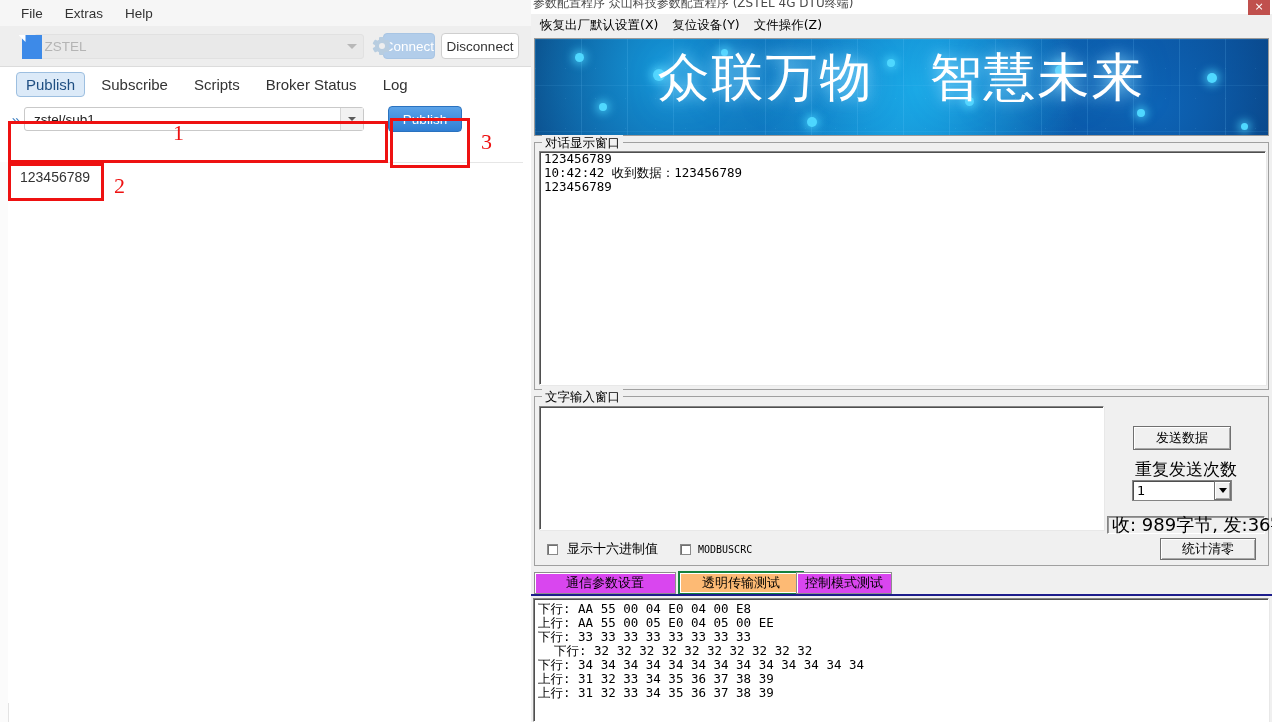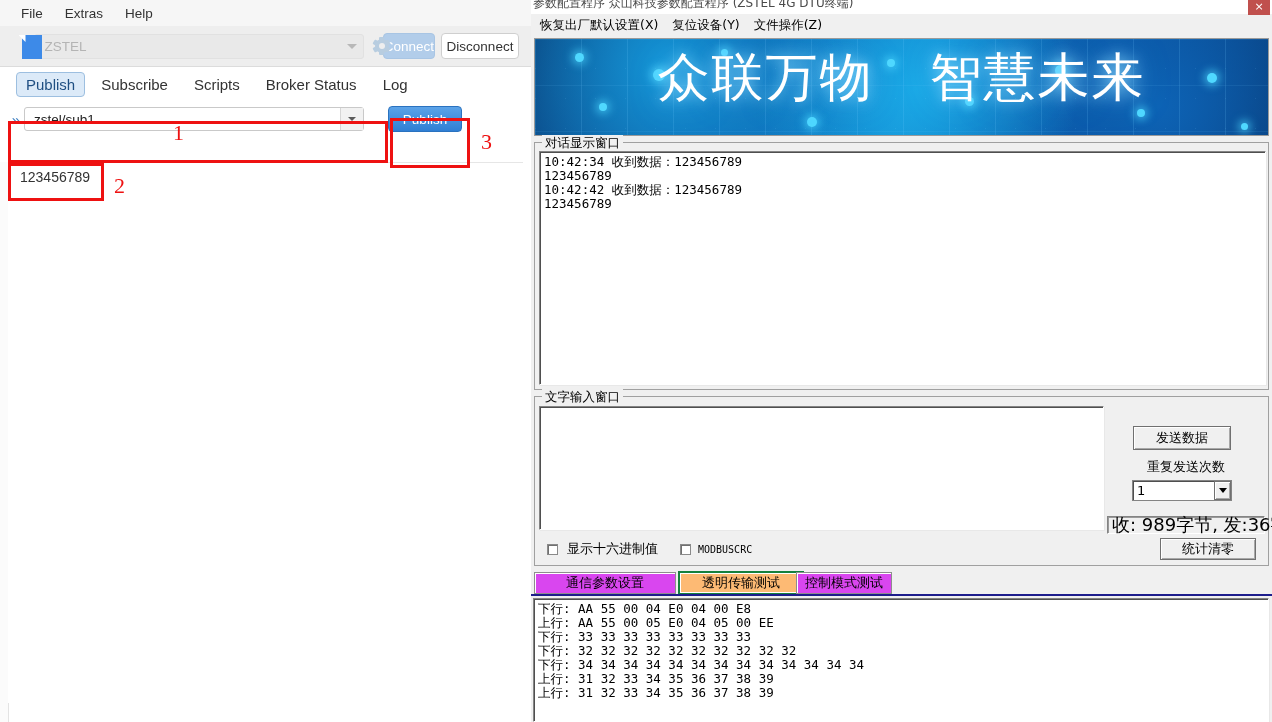--- a/index.html
+++ b/index.html
@@ -199,36 +199,35 @@
       <div class="dot" style="left:520px;top:26px;width:11px;height:11px;"></div>
       <div class="dot" style="left:602px;top:70px;width:8px;height:8px;"></div>
       <div class="dot" style="left:672px;top:34px;width:10px;height:10px;"></div>
       <div class="dot" style="left:706px;top:84px;width:7px;height:7px;"></div>
       <div class="btext"><span>众联万物</span><span class="gap"></span><span>智慧未来</span></div>
     </div>
 
     <div class="grp" style="left:3px;top:144px;width:735px;height:248px;">
       <div class="lbl">对话显示窗口</div>
       <div class="sunken" style="position:absolute;left:4px;top:8px;width:727px;height:234px;overflow:hidden;">
-        <div class="monotext" style="padding:3px 0 0 4px;">10:42:34 收到数据：123456789</div>
         <div class="monotext" style="padding-left:4px;">123456789</div>
         <div class="monotext" style="padding-left:4px;">10:42:42 收到数据：123456789</div>
         <div class="monotext" style="padding-left:4px;">123456789</div>
       </div>
     </div>
 
     <div class="grp" style="left:3px;top:398px;width:735px;height:170px;">
       <div class="lbl">文字输入窗口</div>
       <div class="sunken" style="position:absolute;left:4px;top:9px;width:565px;height:124px;">
         <div class="monotext" style="padding:3px 0 0 4px;"></div>
       </div>
 
       <div style="position:absolute;left:572px;top:9px;width:158px;height:124px;">
         <div class="win-btn" style="position:absolute;left:26px;top:20px;width:98px;height:24px;">发送数据</div>
-        <div style="position:absolute;left:0;top:52px;width:158px;text-align:center;font-size:13px;color:#000;">重复发送次数</div>
+        <div style="position:absolute;left:0;top:52px;width:158px;text-align:center;font-size:17px;color:#000;">重复发送次数</div>
         <div class="win-combo" style="position:absolute;left:25px;top:74px;width:100px;height:21px;">
           <div class="cv">1</div>
           <div class="cb">
               <i></i>
             </div>
         </div>
         <div class="sunken" style="position:absolute;left:0px;top:110px;width:158px;height:18px;background:#f0f0f0;
              display:flex;align-items:center;box-shadow:inset 1px 1px 0 #9a9a9a;">
           <span style="font-size:18px;padding-left:4px;white-space:nowrap;">收: 989字节, 发:36字节</span>
         </div>
@@ -248,20 +247,20 @@
       <div class="wtab" style="left:3px;top:2px;width:142px;">通信参数设置</div>
       <div class="wtab active" style="left:147px;top:1px;width:126px;height:24px;">透明传输测试</div>
       <div class="wtab" style="left:265px;top:2px;width:96px;">控制模式测试</div>
       <div style="position:absolute;left:0;top:24px;width:741px;height:2px;background:#1d1d8c;"></div>
     </div>
 
     <div class="sunken" style="position:absolute;left:2px;top:600px;width:736px;height:124px;overflow:hidden;">
       <div class="monotext" style="padding:3px 0 0 4px;">下行: AA 55 00 04 E0 04 00 E8</div>
       <div class="monotext" style="padding-left:4px;">上行: AA 55 00 05 E0 04 05 00 EE</div>
       <div class="monotext" style="padding-left:4px;">下行: 33 33 33 33 33 33 33 33</div>
-      <div class="monotext" style="padding-left:4px;">下行: 32 32 32 32 32 32 32 32 32 32</div>
+      <div class="monotext" style="padding-left:20px;">下行: 32 32 32 32 32 32 32 32 32 32</div>
       <div class="monotext" style="padding-left:4px;">下行: 34 34 34 34 34 34 34 34 34 34 34 34 34</div>
       <div class="monotext" style="padding-left:4px;">上行: 31 32 33 34 35 36 37 38 39</div>
       <div class="monotext" style="padding-left:4px;">上行: 31 32 33 34 35 36 37 38 39</div>
     </div>
 
   </div>
 </div>
 
 </body></html>

